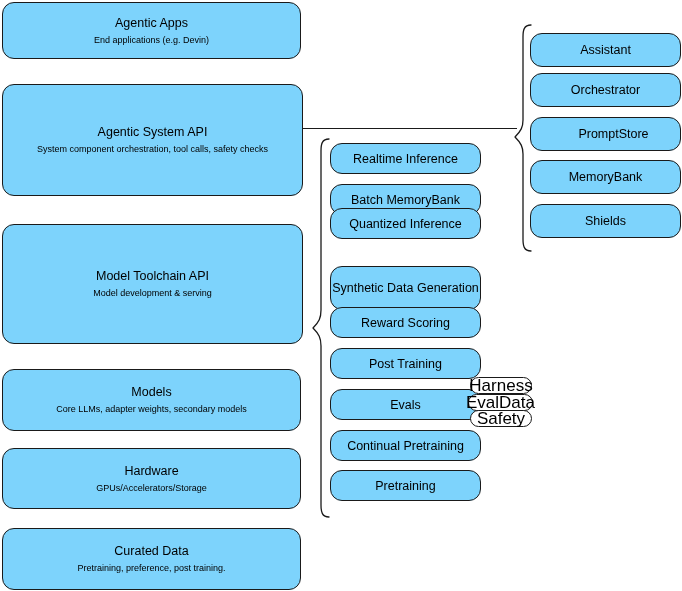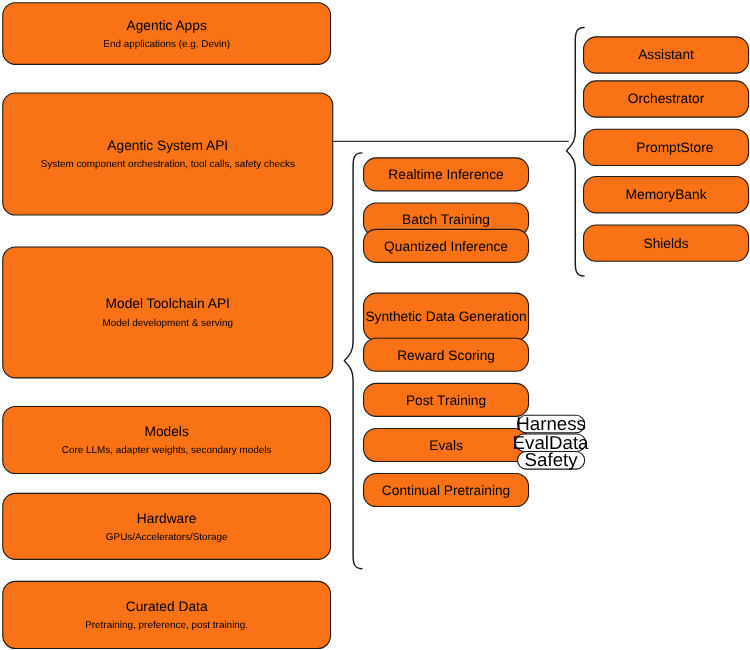--- a/index.html
+++ b/index.html
@@ -14,21 +14,21 @@
   #canvas {
     position: relative;
     width: 682px;
     height: 591px;
     background: #ffffff;
     overflow: hidden;
   }
   .node {
     position: absolute;
     box-sizing: border-box;
-    background: #f97316;
+    background: #7dd3fc;
     border: 1.3px solid #1a1a1a;
     border-radius: 12px;
     display: flex;
     flex-direction: column;
     align-items: center;
     justify-content: center;
     text-align: center;
     z-index: 3;
   }
   .node .title {
@@ -124,39 +124,42 @@
   <div class="hline" style="left:303px; top:128px; width:214px;"></div>
 
   <svg class="brace" style="left:312px; top:138px;" width="18" height="380" viewBox="0 0 18 380">
     <path d="M17 1 C 10 1, 9 6, 9 13 L 9 172 C 9 180, 7 184, 1 190 C 7 196, 9 200, 9 208 L 9 367 C 9 374, 10 379, 17 379"></path>
   </svg>
 
   <div class="node" style="left:330px; top:143px; width:151px; height:31px;">
     <div class="title">Realtime Inference</div>
   </div>
   <div class="node" style="left:330px; top:184px; width:151px; height:31px;">
-    <div class="title">Batch Training</div>
+    <div class="title">Batch MemoryBank</div>
   </div>
   <div class="node" style="left:330px; top:208px; width:151px; height:31px;">
     <div class="title">Quantized Inference</div>
   </div>
   <div class="node" style="left:330px; top:266px; width:151px; height:44px;">
     <div class="title">Synthetic Data Generation</div>
   </div>
   <div class="node" style="left:330px; top:307px; width:151px; height:31px;">
     <div class="title">Reward Scoring</div>
   </div>
   <div class="node" style="left:330px; top:348px; width:151px; height:31px;">
     <div class="title">Post Training</div>
   </div>
   <div class="node" style="left:330px; top:389px; width:151px; height:31px;">
     <div class="title">Evals</div>
   </div>
   <div class="node" style="left:330px; top:430px; width:151px; height:31px;">
     <div class="title">Continual Pretraining</div>
+  </div>
+  <div class="node" style="left:330px; top:470px; width:151px; height:31px;">
+    <div class="title">Pretraining</div>
   </div>
 
   <div class="chip" style="left:470px; top:377px; width:62px; height:17px;">
     <span>Harness</span>
   </div>
   <div class="chip" style="left:468px; top:394px; width:65px; height:17px;">
     <span>EvalData</span>
   </div>
   <div class="chip" style="left:470px; top:410px; width:62px; height:17px;">
     <span>Safety</span>

